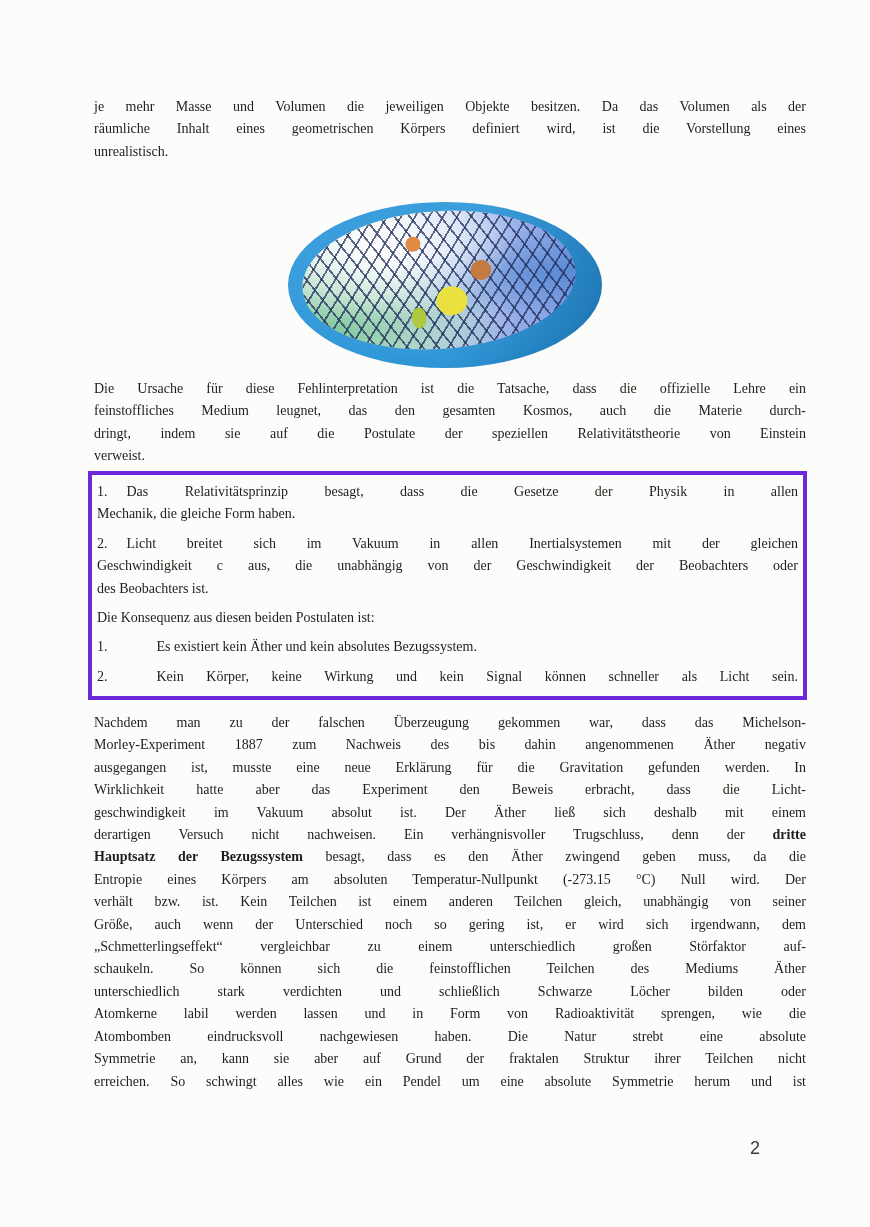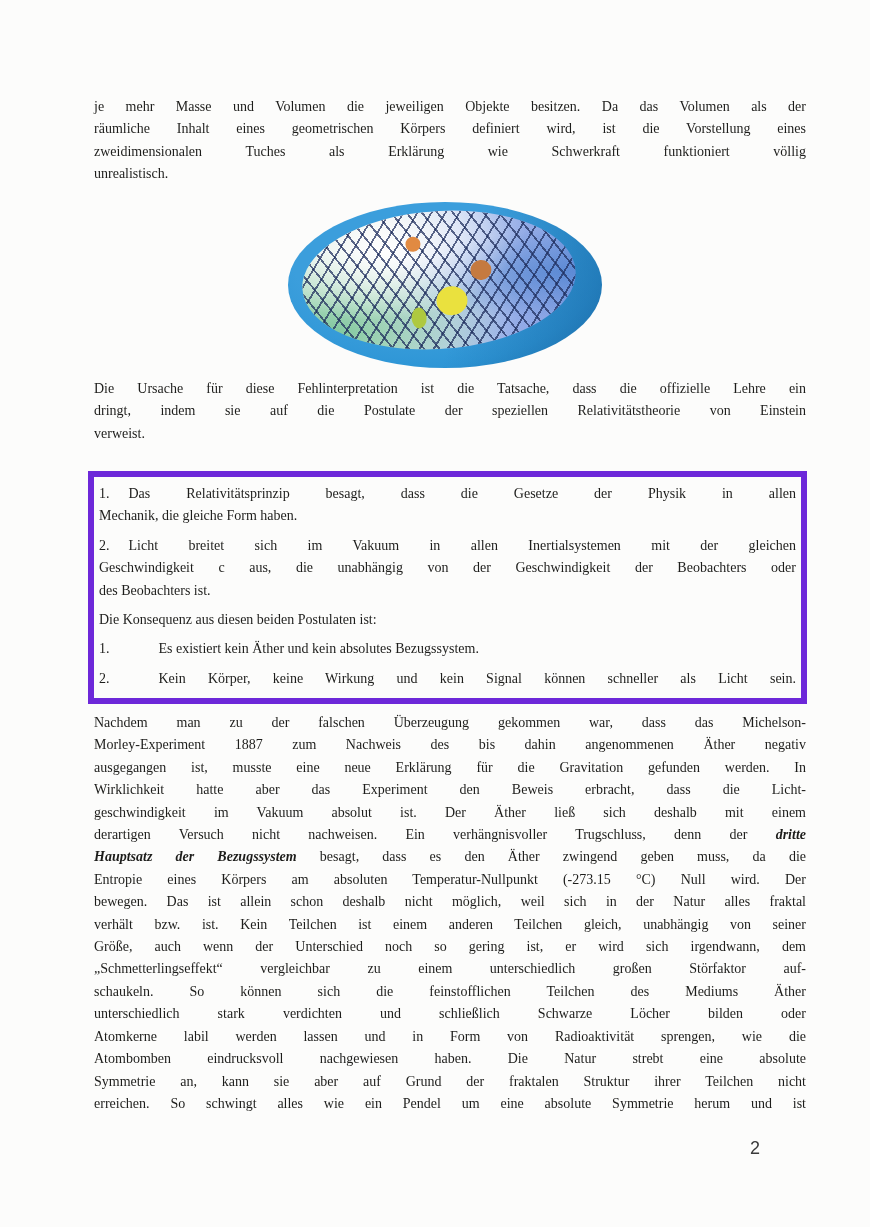--- a/index.html
+++ b/index.html
@@ -14,26 +14,26 @@
   .block{position:absolute;left:94px;width:712px;}
   .line{
     text-align:justify;
     text-align-last:justify;
     font-size:14px;
     line-height:22.4px;
     white-space:normal;
   }
   .line.left{text-align-last:left;}
   .line .sp{display:inline-block;height:1px;}
-  .line .bi{font-weight:bold;font-style:italic;margin-top:7px;}
+  .line .bi{font-weight:bold;margin-top:7px;}
 
   
   .pbox{
     position:absolute;left:88px;top:471px;width:719px;
-    border:6px solid #6d28d9;
+    border:4px solid #6d28d9;
     box-sizing:border-box;
     padding:6px 5px 8px 5px;
   }
   .pbox .para{margin:0 0 7px 0;}
   .pbox .para:last-child{margin-bottom:0;font-family:Liberation Serif, serif;}
 
   
   .figure{position:absolute;left:288px;top:202px;width:314px;height:166px;}
   .rim{
     position:absolute;left:0;top:0;right:0;bottom:0;
@@ -69,39 +69,39 @@
   }
 </style>
 </head>
 <body>
 
 <div class="page">
 
   <div class="block" style="top:96px">
       <div class="line"><span>je mehr Masse und Volumen die jeweiligen Objekte besitzen. Da das Volumen als der</span></div>
       <div class="line"><span>räumliche Inhalt eines geometrischen Körpers definiert wird, ist die Vorstellung eines</span></div>
-      <div class="line"><span>zweidimensionalen Tuches als Erklärung wie Schwerkraft funktioniert völlig</span></div>
       <div class="line left"><span>unrealistisch.</span></div>
     </div>
 
   <div class="figure">
     <div class="rim"></div>
     <div class="bowl">
       <div class="mesh"></div>
       <div>
           <div class="ball" style="left: 105.5px; top: 23.5px; width: 15px; height: 15px; background: rgb(225, 138, 66);"></div>
           <div class="ball" style="left: 168.5px; top: 52px; width: 21px; height: 20px; background: rgb(197, 122, 64);"></div>
           <div class="ball" style="left: 132.5px; top: 75.5px; width: 31px; height: 29px; background: rgb(234, 225, 62);"></div>
           <div class="ball" style="left: 106.5px; top: 94.5px; width: 15px; height: 21px; background: rgb(174, 201, 63);"></div>
         </div>
     </div>
   </div>
 
   <div class="block" style="top:378px">
       <div class="line"><span>Die Ursache für diese Fehlinterpretation ist die Tatsache, dass die offizielle Lehre ein</span></div>
+      <div class="line"><span>feinstoffliches Medium leugnet, das den gesamten Kosmos, auch die Materie durch-</span></div>
       <div class="line"><span>dringt, indem sie auf die Postulate der speziellen Relativitätstheorie von Einstein</span></div>
       <div class="line left"><span>verweist.</span></div>
     </div>
 
   <div class="pbox">
     <div class="para">
         <div class="line"><span>1.</span><span class="sp" style="width: 19px;"></span><span>Das Relativitätsprinzip besagt, dass die Gesetze der Physik in allen</span></div>
         <div class="line left"><span>Mechanik, die gleiche Form haben.</span></div>
       </div>
     <div class="para">
@@ -122,21 +122,20 @@
 
   <div class="block" style="top:712px">
       <div class="line"><span>Nachdem man zu der falschen Überzeugung gekommen war, dass das Michelson-</span></div>
       <div class="line"><span>Morley-Experiment 1887 zum Nachweis des bis dahin angenommenen Äther negativ</span></div>
       <div class="line"><span>ausgegangen ist, musste eine neue Erklärung für die Gravitation gefunden werden. In</span></div>
       <div class="line"><span>Wirklichkeit hatte aber das Experiment den Beweis erbracht, dass die Licht-</span></div>
       <div class="line"><span>geschwindigkeit im Vakuum absolut ist. Der Äther ließ sich deshalb mit einem</span></div>
       <div class="line"><span>derartigen Versuch nicht nachweisen. Ein verhängnisvoller Trugschluss, denn der </span><span class="bi">dritte</span></div>
       <div class="line"><span class="bi">Hauptsatz der Bezugssystem</span><span> besagt, dass es den Äther zwingend geben muss, da die</span></div>
       <div class="line"><span>Entropie eines Körpers am absoluten Temperatur-Nullpunkt (-273.15 °C) Null wird. Der</span></div>
-      <div class="line"><span>bewegen. Das ist allein schon deshalb nicht möglich, weil sich in der Natur alles fraktal</span></div>
       <div class="line"><span>verhält bzw. ist. Kein Teilchen ist einem anderen Teilchen gleich, unabhängig von seiner</span></div>
       <div class="line"><span>Größe, auch wenn der Unterschied noch so gering ist, er wird sich irgendwann, dem</span></div>
       <div class="line"><span>„Schmetterlingseffekt“ vergleichbar zu einem unterschiedlich großen Störfaktor auf-</span></div>
       <div class="line"><span>schaukeln. So können sich die feinstofflichen Teilchen des Mediums Äther</span></div>
       <div class="line"><span>unterschiedlich stark verdichten und schließlich Schwarze Löcher bilden oder</span></div>
       <div class="line"><span>Atomkerne labil werden lassen und in Form von Radioaktivität sprengen, wie die</span></div>
       <div class="line"><span>Atombomben eindrucksvoll nachgewiesen haben. Die Natur strebt eine absolute</span></div>
       <div class="line"><span>Symmetrie an, kann sie aber auf Grund der fraktalen Struktur ihrer Teilchen nicht</span></div>
       <div class="line"><span>erreichen. So schwingt alles wie ein Pendel um eine absolute Symmetrie herum und ist</span></div>
     </div>

